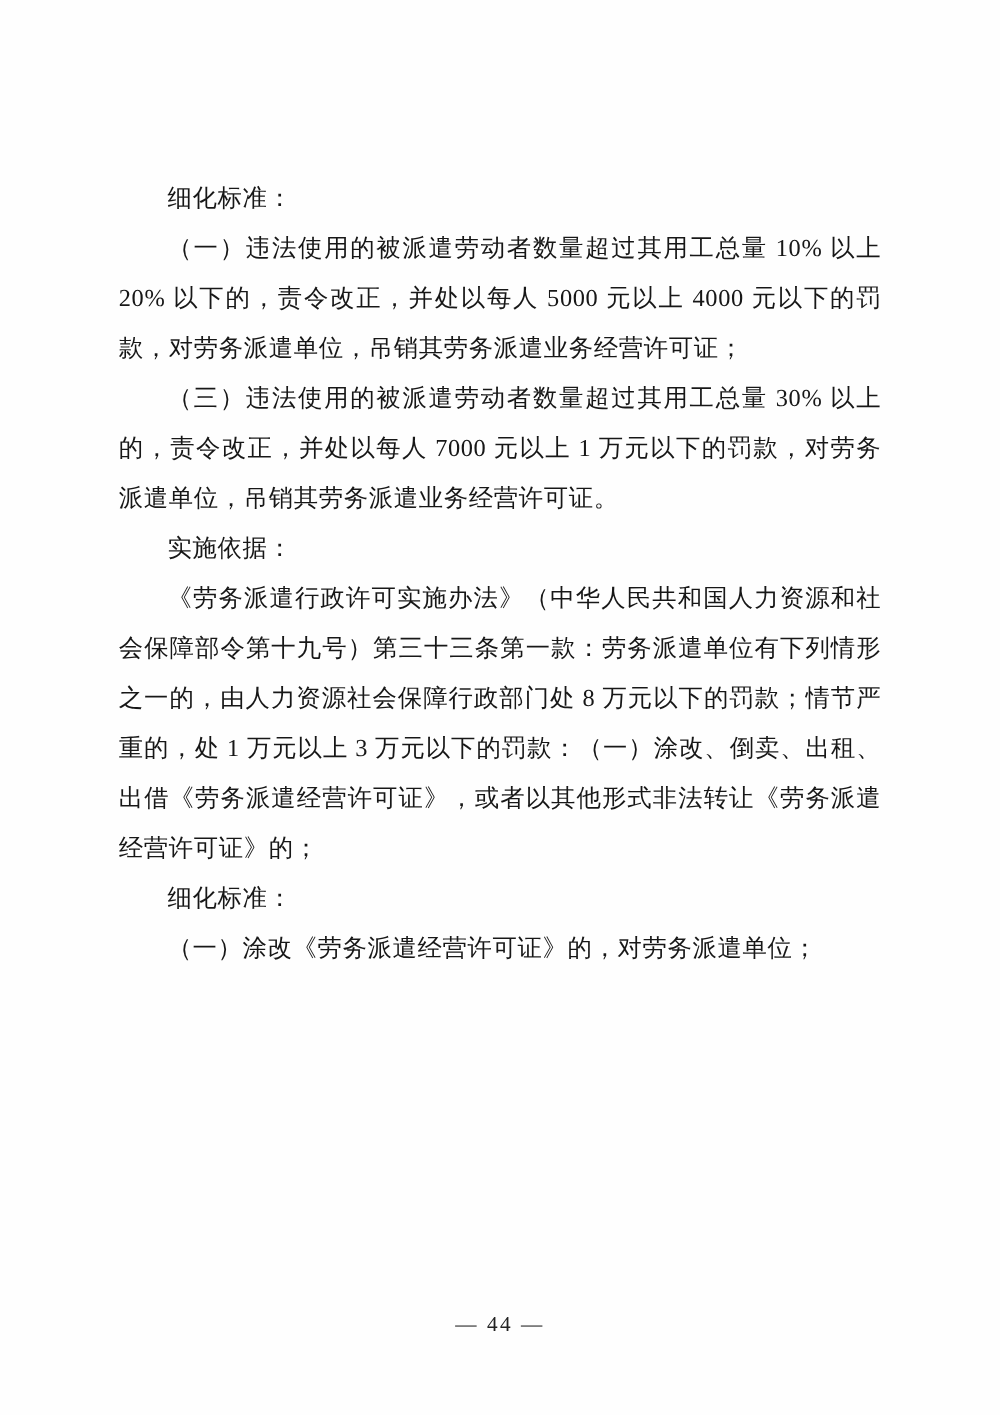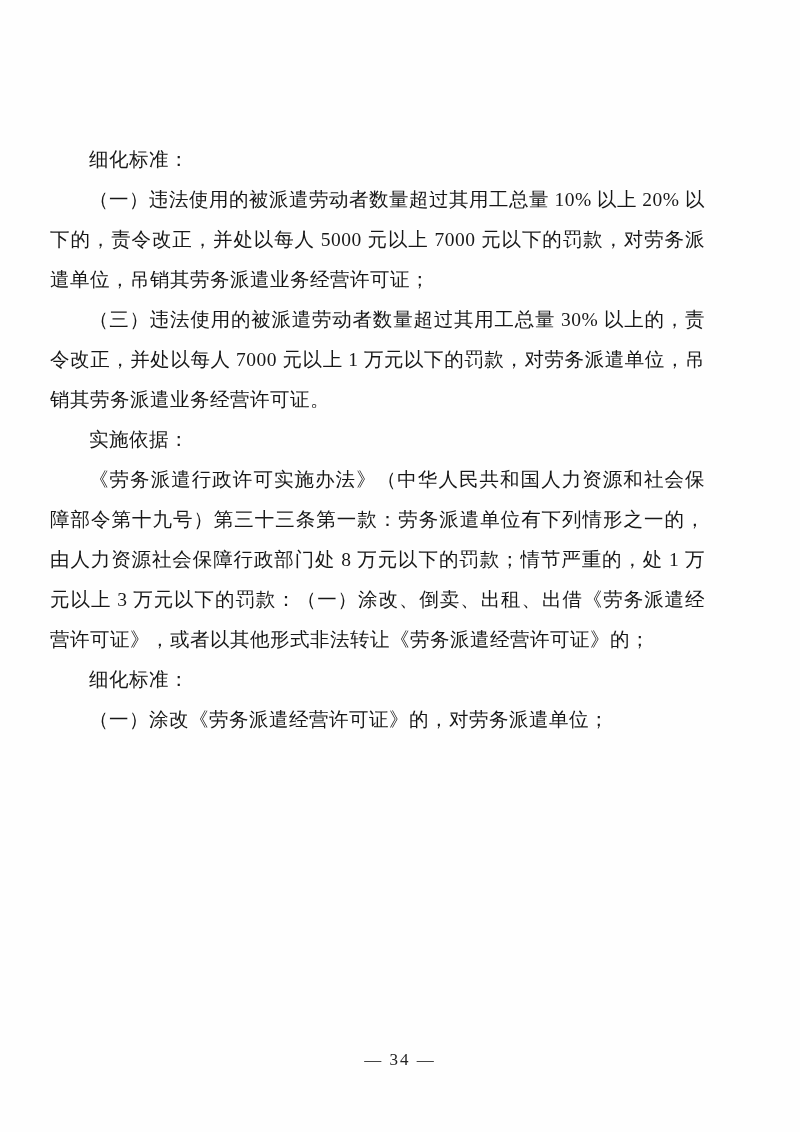--- a/index.html
+++ b/index.html
@@ -12,21 +12,21 @@
     background: #ffffff;
     font-family: "Liberation Serif", "DejaVu Serif", serif;
     color: #1a1a1a;
     overflow: hidden;
   }
   .page {
     position: relative;
     width: 800px;
     height: 1132px;
     box-sizing: border-box;
-    padding: 140px 95px 0 50px;
+    padding: 140px 95px 0 95px;
     background: #fefefe;
   }
   .para {
     margin: 0;
     text-indent: 2em;
     font-size: 19.5px;
     line-height: 40px;
     text-align: justify;
     text-justify: inter-ideograph;
     letter-spacing: 0.5px;
@@ -52,29 +52,29 @@
     font-family: "Liberation Serif", "DejaVu Serif", serif;
   }
 </style>
 </head>
 <body>
 
 <div class="page">
 
   <p class="para">细化标准：</p>
 
-  <p class="para">（一）违法使用的被派遣劳动者数量超过其用工总量 10% 以上 20% 以下的，责令改正，并处以每人 5000 元以上 7000 元以下的罚款，对劳务派遣单位，吊销其劳务派遣业务经营许可证；</p>
+  <p class="para">（一）违法使用的被派遣劳动者数量超过其用工总量 10% 以上 20% 以下的，责令改正，并处以每人 5000 元以上 4000 元以下的罚款，对劳务派遣单位，吊销其劳务派遣业务经营许可证；</p>
 
 
   <p class="para">（三）违法使用的被派遣劳动者数量超过其用工总量 30% 以上的，责令改正，并处以每人 7000 元以上 1 万元以下的罚款，对劳务派遣单位，吊销其劳务派遣业务经营许可证。</p>
 
 
   <p class="para">实施依据：</p>
 
   <p class="para">《劳务派遣行政许可实施办法》（中华人民共和国人力资源和社会保障部令第十九号）第三十三条第一款：劳务派遣单位有下列情形之一的，由人力资源社会保障行政部门处 8 万元以下的罚款；情节严重的，处 1 万元以上 3 万元以下的罚款：（一）涂改、倒卖、出租、出借《劳务派遣经营许可证》，或者以其他形式非法转让《劳务派遣经营许可证》的；</p>
 
   <p class="para">细化标准：</p>
 
   <p class="para">（一）涂改《劳务派遣经营许可证》的，对劳务派遣单位；</p>
 
-  <div class="footer">— 34 —</div>
+  <div class="footer">— 44 —</div>
 
 </div>
 
 </body></html>

